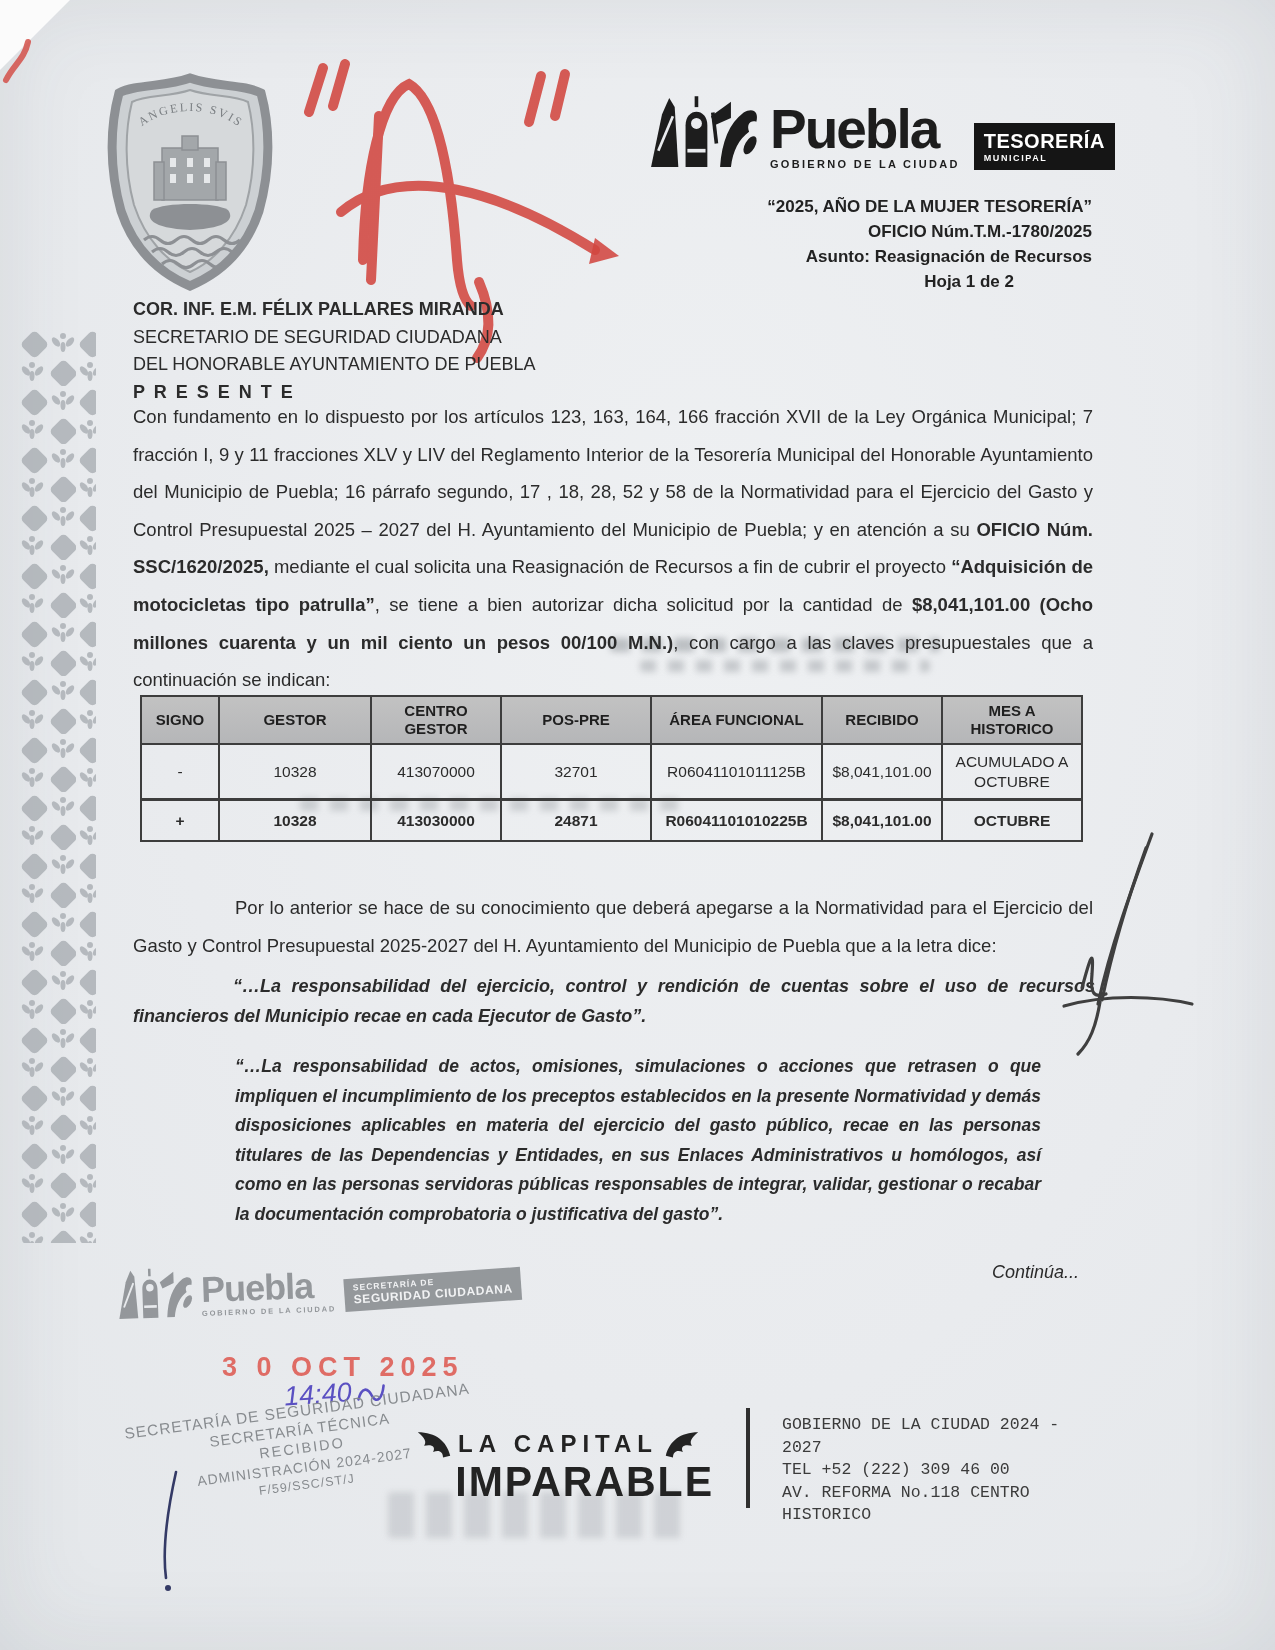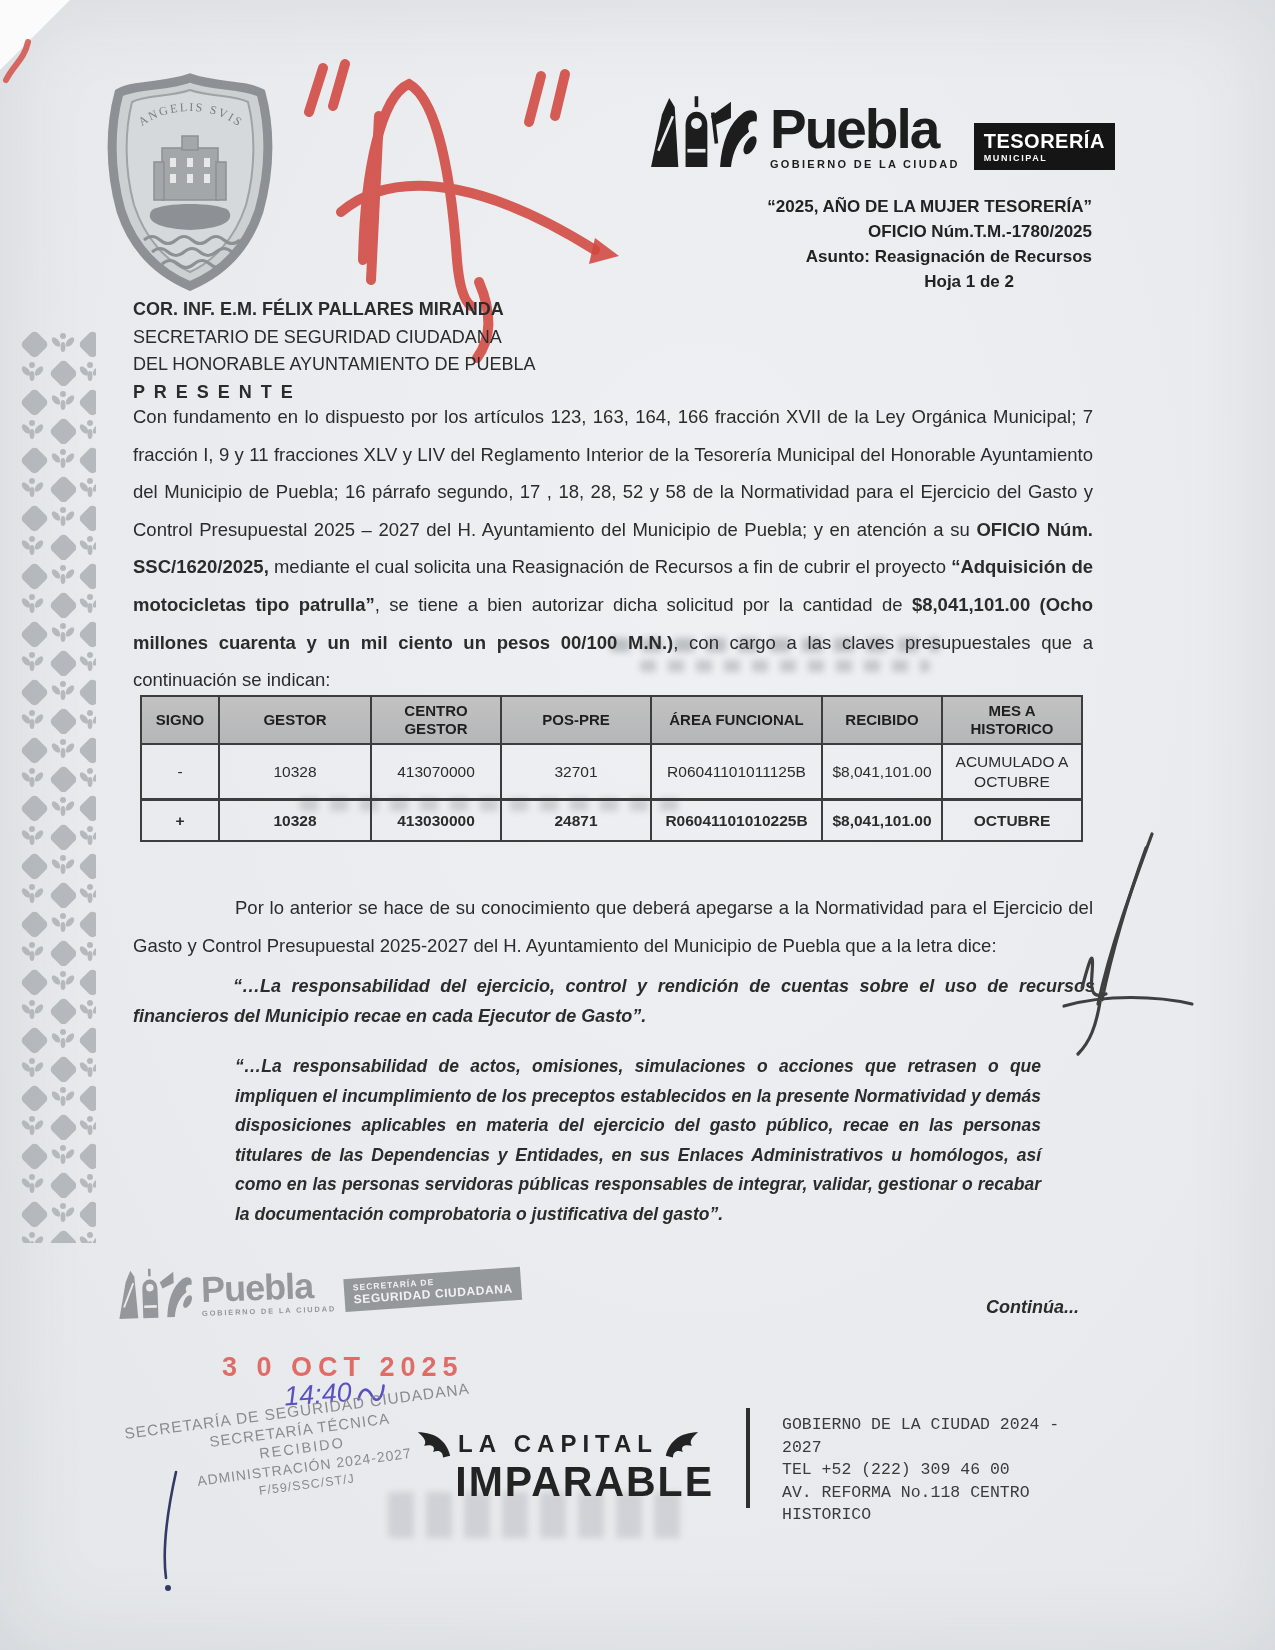--- a/index.html
+++ b/index.html
@@ -35,21 +35,21 @@
   
   .recipient{left:133px;top:296px;font-size:18px;line-height:27.5px;}
   .recipient .name{font-weight:700;}
   .recipient .salutation{font-weight:700;letter-spacing:2px;}
   
   .para1{left:133px;top:398px;width:960px;font-size:18.5px;line-height:37.6px;text-align:justify;}
   .b{font-weight:700;}
   .para2{left:133px;top:889px;width:960px;font-size:18.5px;line-height:38px;text-align:justify;text-indent:102px;}
   .quote1{left:133px;top:971px;width:962px;font-size:18px;line-height:30px;font-weight:700;font-style:italic;text-align:justify;text-indent:100px;}
   .quote2{left:235px;top:1052px;width:806px;font-size:17.5px;line-height:29.5px;font-weight:700;font-style:italic;text-align:justify;}
-  .continua{right:196px;top:1297px;font-size:18px;font-weight:700;font-style:italic;}
+  .continua{right:196px;top:1262px;font-size:18px;font-weight:400;font-style:italic;}
   
   .doc-table{left:140px;top:695px;border-collapse:collapse;table-layout:fixed;width:941px;background:transparent;}
   .doc-table th,.doc-table td{border:2px solid #3d3d3d;text-align:center;vertical-align:middle;padding:3px 4px;}
   .doc-table th{background:linear-gradient(180deg,#c2c2c2,#b5b6b8);font-size:15px;font-weight:700;line-height:18px;height:40px;color:#1f1f1f;}
   .doc-table td{font-size:15.5px;line-height:20px;}
   .doc-table tr.r1 td{height:47px;}
   .doc-table tr.r2 td{height:33px;font-weight:700;border-top:3px solid #3d3d3d;}
   
   .signature{left:1048px;top:826px;}
   

